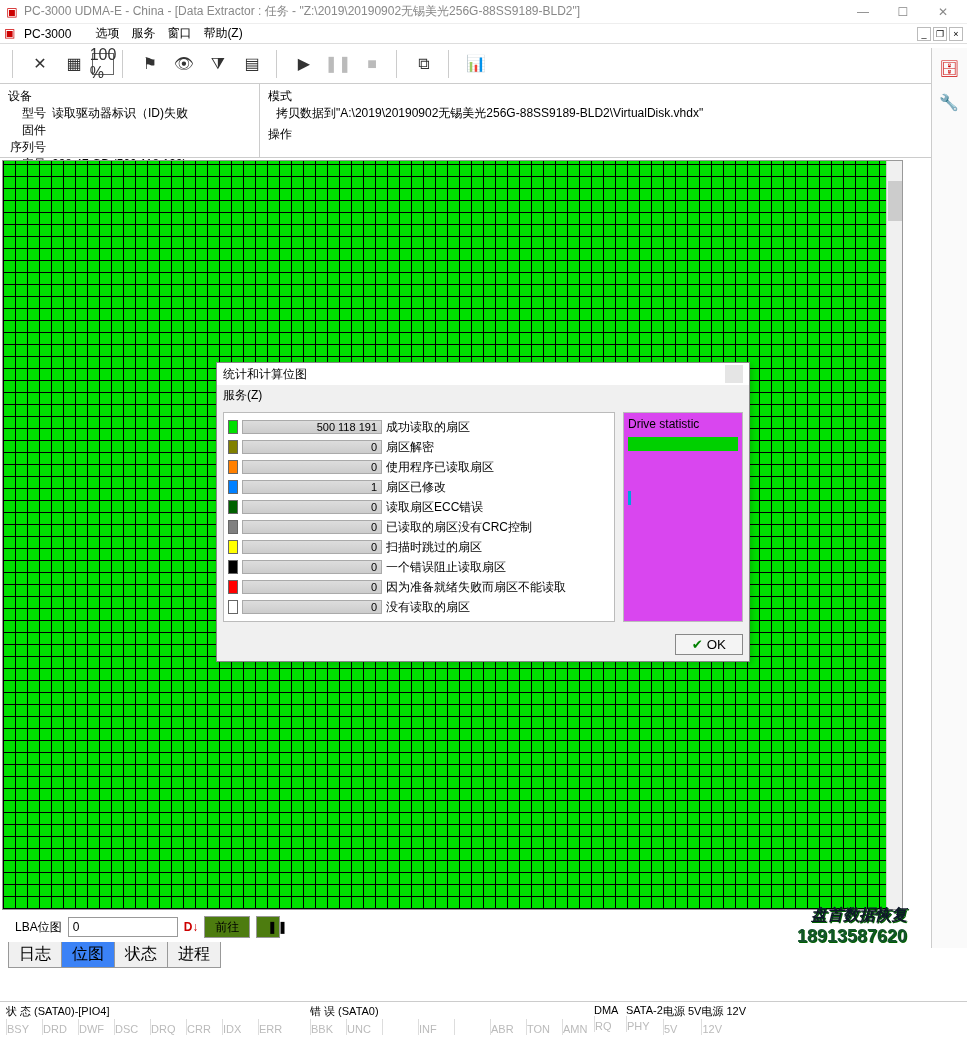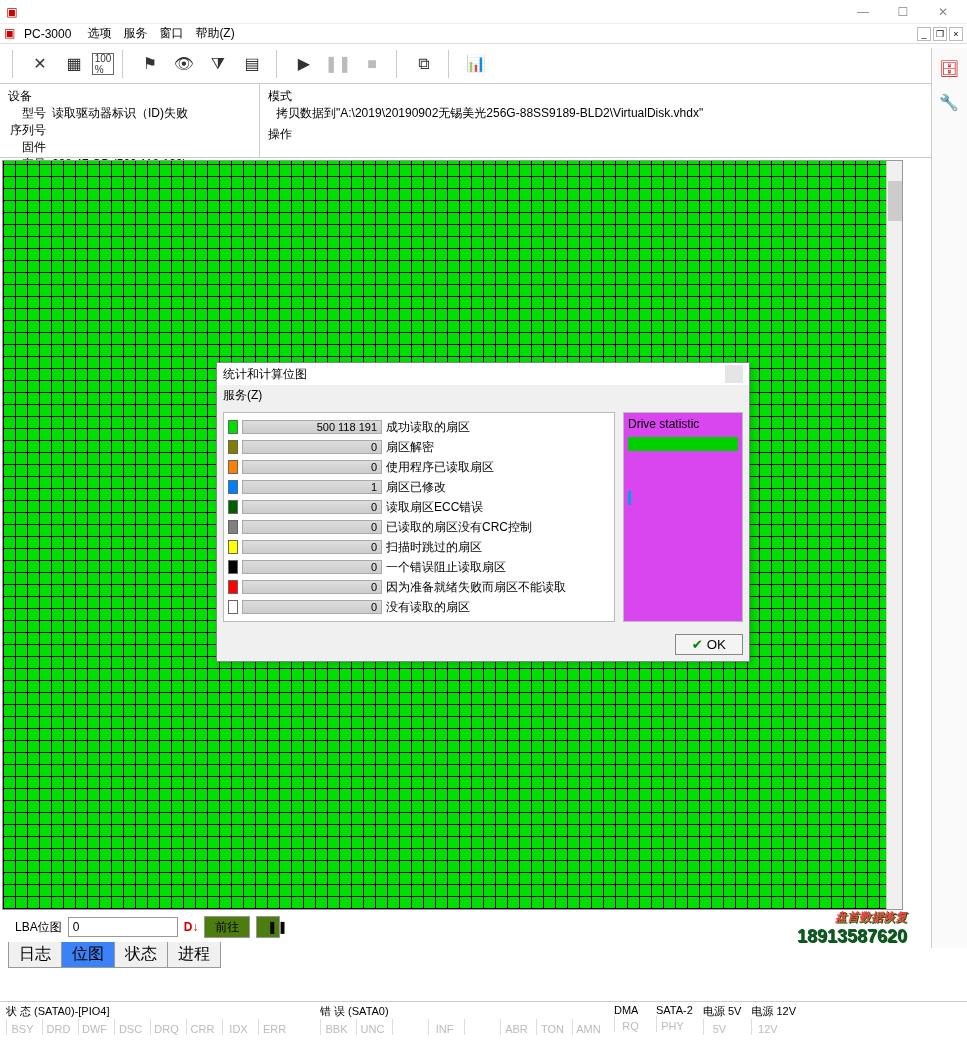--- a/index.html
+++ b/index.html
@@ -58,85 +58,86 @@
 
 .bottomctl { display: flex; align-items: center; gap: 6px; padding: 4px 8px; font-size: 12px; margin-left: 7px; }
 .bottomctl input { width: 110px; height: 20px; border: 1px solid #999; padding: 0 4px; font-size: 12px; }
 .bottomctl button { height: 22px; padding: 0 10px; border: 1px solid #999; background: #4d7c0f; cursor: pointer; font-size: 12px; }
 .bottomctl .pause { width: 24px; font-size: 12px; }
 
 .tabs { display: flex; padding: 0 8px; font-size: 16px; }
 .tabs .tab { padding: 2px 10px; border: 1px solid #999; border-top: none; background: #f0f0f0; cursor: pointer; margin-right: -1px; }
 .tabs .tab.active { background: #3b82f6; }
 
-.statusbar { position: absolute; bottom: 0; left: 0; right: 0; height: 46px; border-top: 1px solid #ccc; display: flex; font-size: 11px; padding: 2px 6px; gap: 10px; }
+.statusbar { position: absolute; bottom: 0; left: 0; right: 0; height: 46px; border-top: 1px solid #ccc; display: flex; font-size: 11px; padding: 2px 6px; }
 .statusbar .grp { }
 .statusbar .ghdr { font-size: 11px; }
 .statusbar .gitems { display: flex; gap: 4px; }
-.statusbar .gi { width: 32px; text-align: center; color: #bbb; border-left: 1px solid #ddd; padding-top: 4px; }
+.statusbar .gi { width: 32px; text-align: left; color: #bbb; border-left: 1px solid #ddd; padding-top: 4px; }
 
 .rightbar { position: absolute; right: 0; top: 48px; width: 36px; height: 900px; border-left: 1px solid #ccc; background: #fafafa; }
 .rightbar .ricon { width: 28px; height: 28px; margin: 6px auto; display: flex; align-items: center; justify-content: center; cursor: pointer; }
 
 .watermark { position: absolute; right: 60px; bottom: 100px; text-align: right; pointer-events: none; }
-.watermark .l1 { color: #ef4444; font-size: 12px; font-style: italic; font-weight: bold; text-shadow: 1px 1px 0 #006000; }
+.watermark .l1 { color: #0f172a; font-size: 16px; font-style: italic; font-weight: bold; text-shadow: 1px 1px 0 #006000; }
 .watermark .l2 { color: #14532d; font-size: 18px; font-weight: bold; text-shadow: 1px 1px 0 #006000; }
 
 .redicon { color: #c00; }
 </style>
 </head>
 <body>
 
 <div class="titlebar">
   <span class="icon redicon">▣</span>
+  <span>PC-3000 UDMA-E - China - [Data Extractor : 任务 - "Z:\2019\20190902无锡美光256G-88SS9189-BLD2"]</span>
   <span class="spacer"></span>
   <div class="winbtn">—</div>
   <div class="winbtn">☐</div>
   <div class="winbtn close">✕</div>
 </div>
 
 <div class="menubar2">
   <span class="icon redicon">▣</span>
-  <span style="margin-right:10px;">PC-3000</span>
+  <span style="margin-right:18px;">PC-3000</span>
   <span class="m">选项</span>
   <span class="m">服务</span>
   <span class="m">窗口</span>
   <span class="m">帮助(Z)</span>
   <span class="spacer"></span>
   <div class="smallbtn">_</div>
   <div class="smallbtn">❐</div>
   <div class="smallbtn">×</div>
 </div>
 
 <div class="toolbar">
   <div class="sep"></div>
   <div class="tbtn">✕</div>
   <div class="tbtn">▦</div>
-  <div class="tbtn" style="font-size:10px;border:1px solid #666;width:22px;height:22px;">100<br>%</div>
+  <div class="tbtn" style="font-size:16px;border:1px solid #666;width:22px;height:22px;">100<br>%</div>
   <div class="sep"></div>
   <div class="tbtn">⚑</div>
   <div class="tbtn">👁</div>
   <div class="tbtn">⧩</div>
   <div class="tbtn">▤</div>
   <div class="sep"></div>
   <div class="tbtn">▶</div>
   <div class="tbtn" style="color:#bbb;">❚❚</div>
   <div class="tbtn" style="color:#bbb;">■</div>
   <div class="sep"></div>
   <div class="tbtn">⧉</div>
   <div class="sep"></div>
   <div class="tbtn">📊</div>
 </div>
 
 <div class="infopanel">
   <div class="left">
     <div class="section-title">设备</div>
     <div><span class="lbl">型号</span><span>读取驱动器标识（ID)失败</span></div>
+    <div><span class="lbl">固件</span></div>
     <div><span class="lbl">序列号</span></div>
-    <div><span class="lbl">固件</span></div>
     <div><span class="lbl">容量</span><span>238.47 GB (500 118 192)</span></div>
   </div>
   <div class="right">
     <div class="section-title">模式</div>
     <div style="padding-left:8px;">拷贝数据到"A:\2019\20190902无锡美光256G-88SS9189-BLD2\VirtualDisk.vhdx"</div>
     <div class="section-title" style="margin-top:4px;">操作</div>
   </div>
 </div>
 
 <div style="width:905px;">

